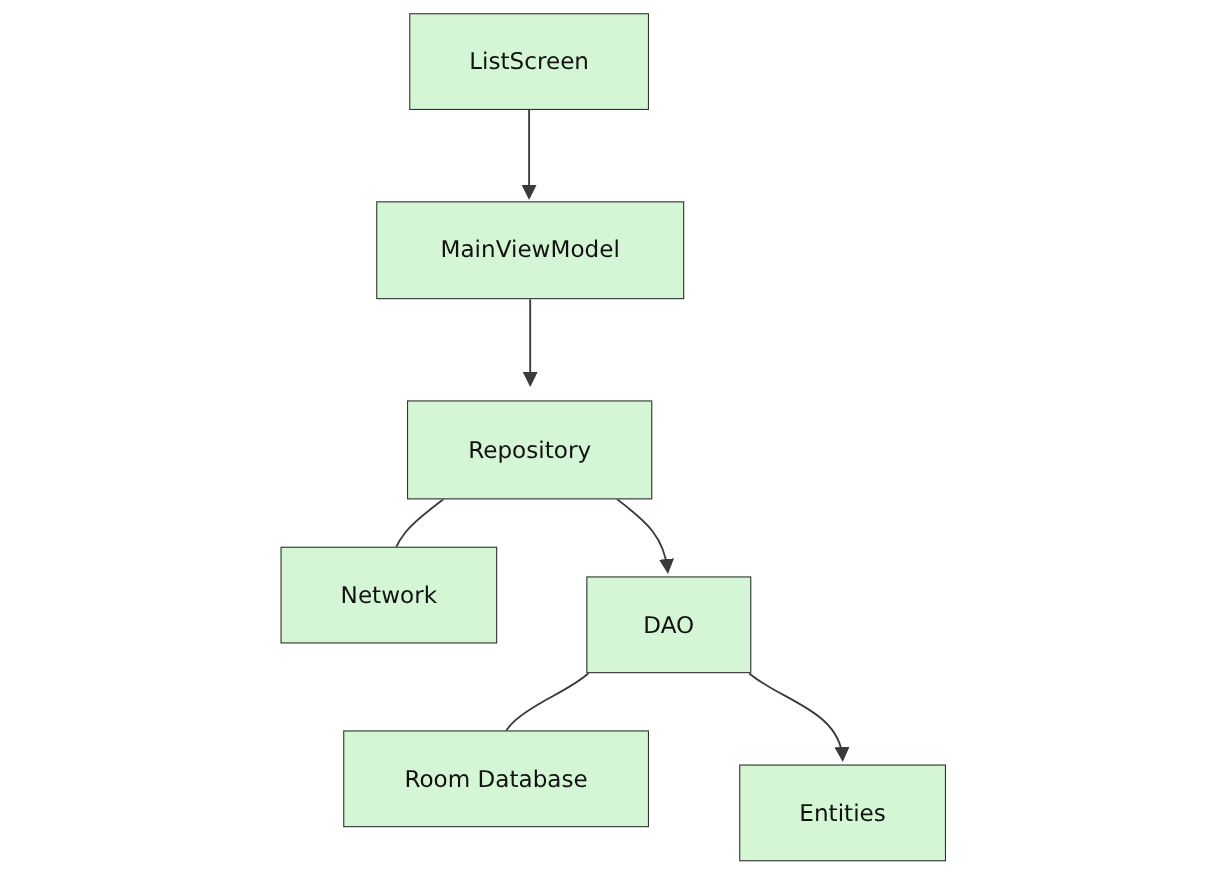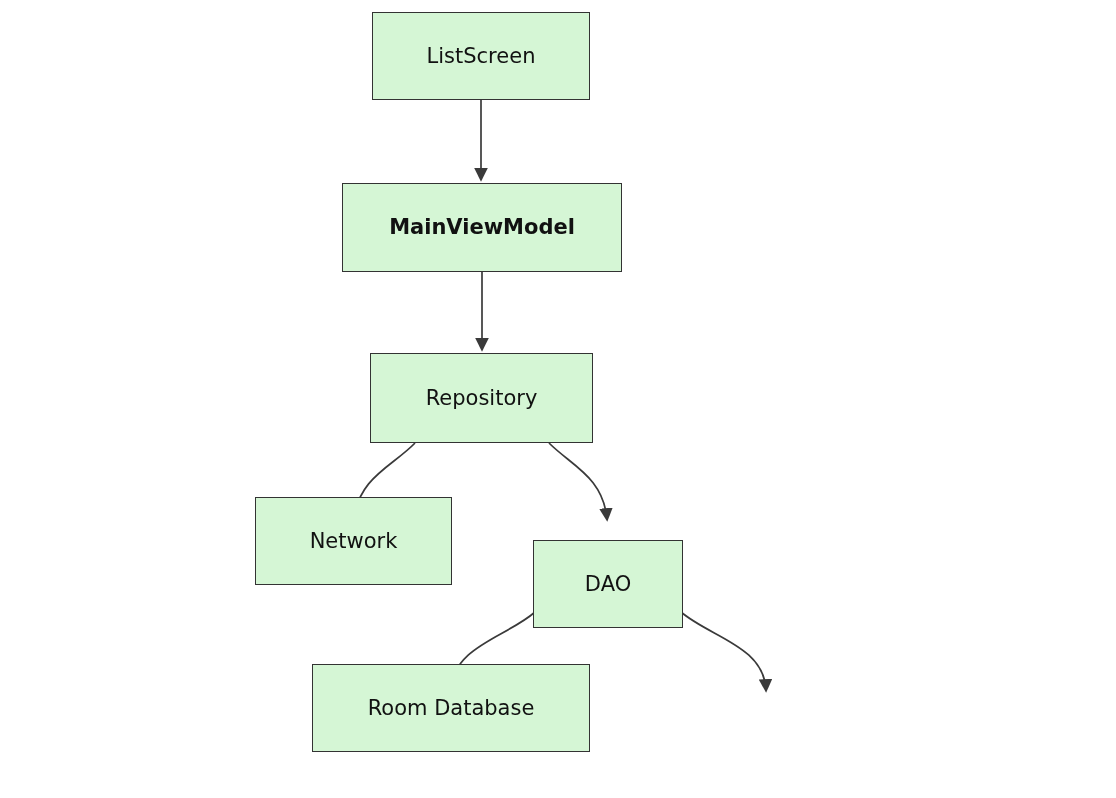--- a/index.html
+++ b/index.html
@@ -41,24 +41,24 @@
     display: flex;
     align-items: center;
     justify-content: center;
     color: var(--text);
     font-size: 21px;
     line-height: 1;
     white-space: nowrap;
   }
 
   .node-listscreen    { left: 372px; top: 12px;  width: 218px; height: 88px; text-align: center; }
-  .node-mainviewmodel { left: 342px; top: 183px; width: 280px; height: 89px; font-weight: bold; }
-  .node-repository    { left: 370px; top: 353px; width: 223px; height: 90px; }
+  .node-mainviewmodel { left: 342px; top: 183px; width: 280px; height: 89px; }
+  .node-repository    { left: 370px; top: 364px; width: 223px; height: 90px; }
   .node-network       { left: 255px; top: 497px; width: 197px; height: 88px; }
-  .node-dao           { left: 533px; top: 524px; width: 150px; height: 88px; margin-top: 16px; }
+  .node-dao           { left: 533px; top: 524px; width: 150px; height: 88px; }
   .node-roomdatabase  { left: 312px; top: 664px; width: 278px; height: 88px; }
   .node-entities      { left: 672px; top: 695px; width: 188px; height: 88px; }
 </style>
 </head>
 <body>
 
 <div class="canvas">
 
   <svg class="edge-layer" viewBox="0 0 1116 798" xmlns="http://www.w3.org/2000/svg">
     <defs>
@@ -92,14 +92,17 @@
   </div>
 
   <div class="node node-dao">
     <span>DAO</span>
   </div>
 
   <div class="node node-roomdatabase">
     <span>Room Database</span>
   </div>
 
+  <div class="node node-entities">
+    <span>Entities</span>
+  </div>
 
 </div>
 
 </body></html>

